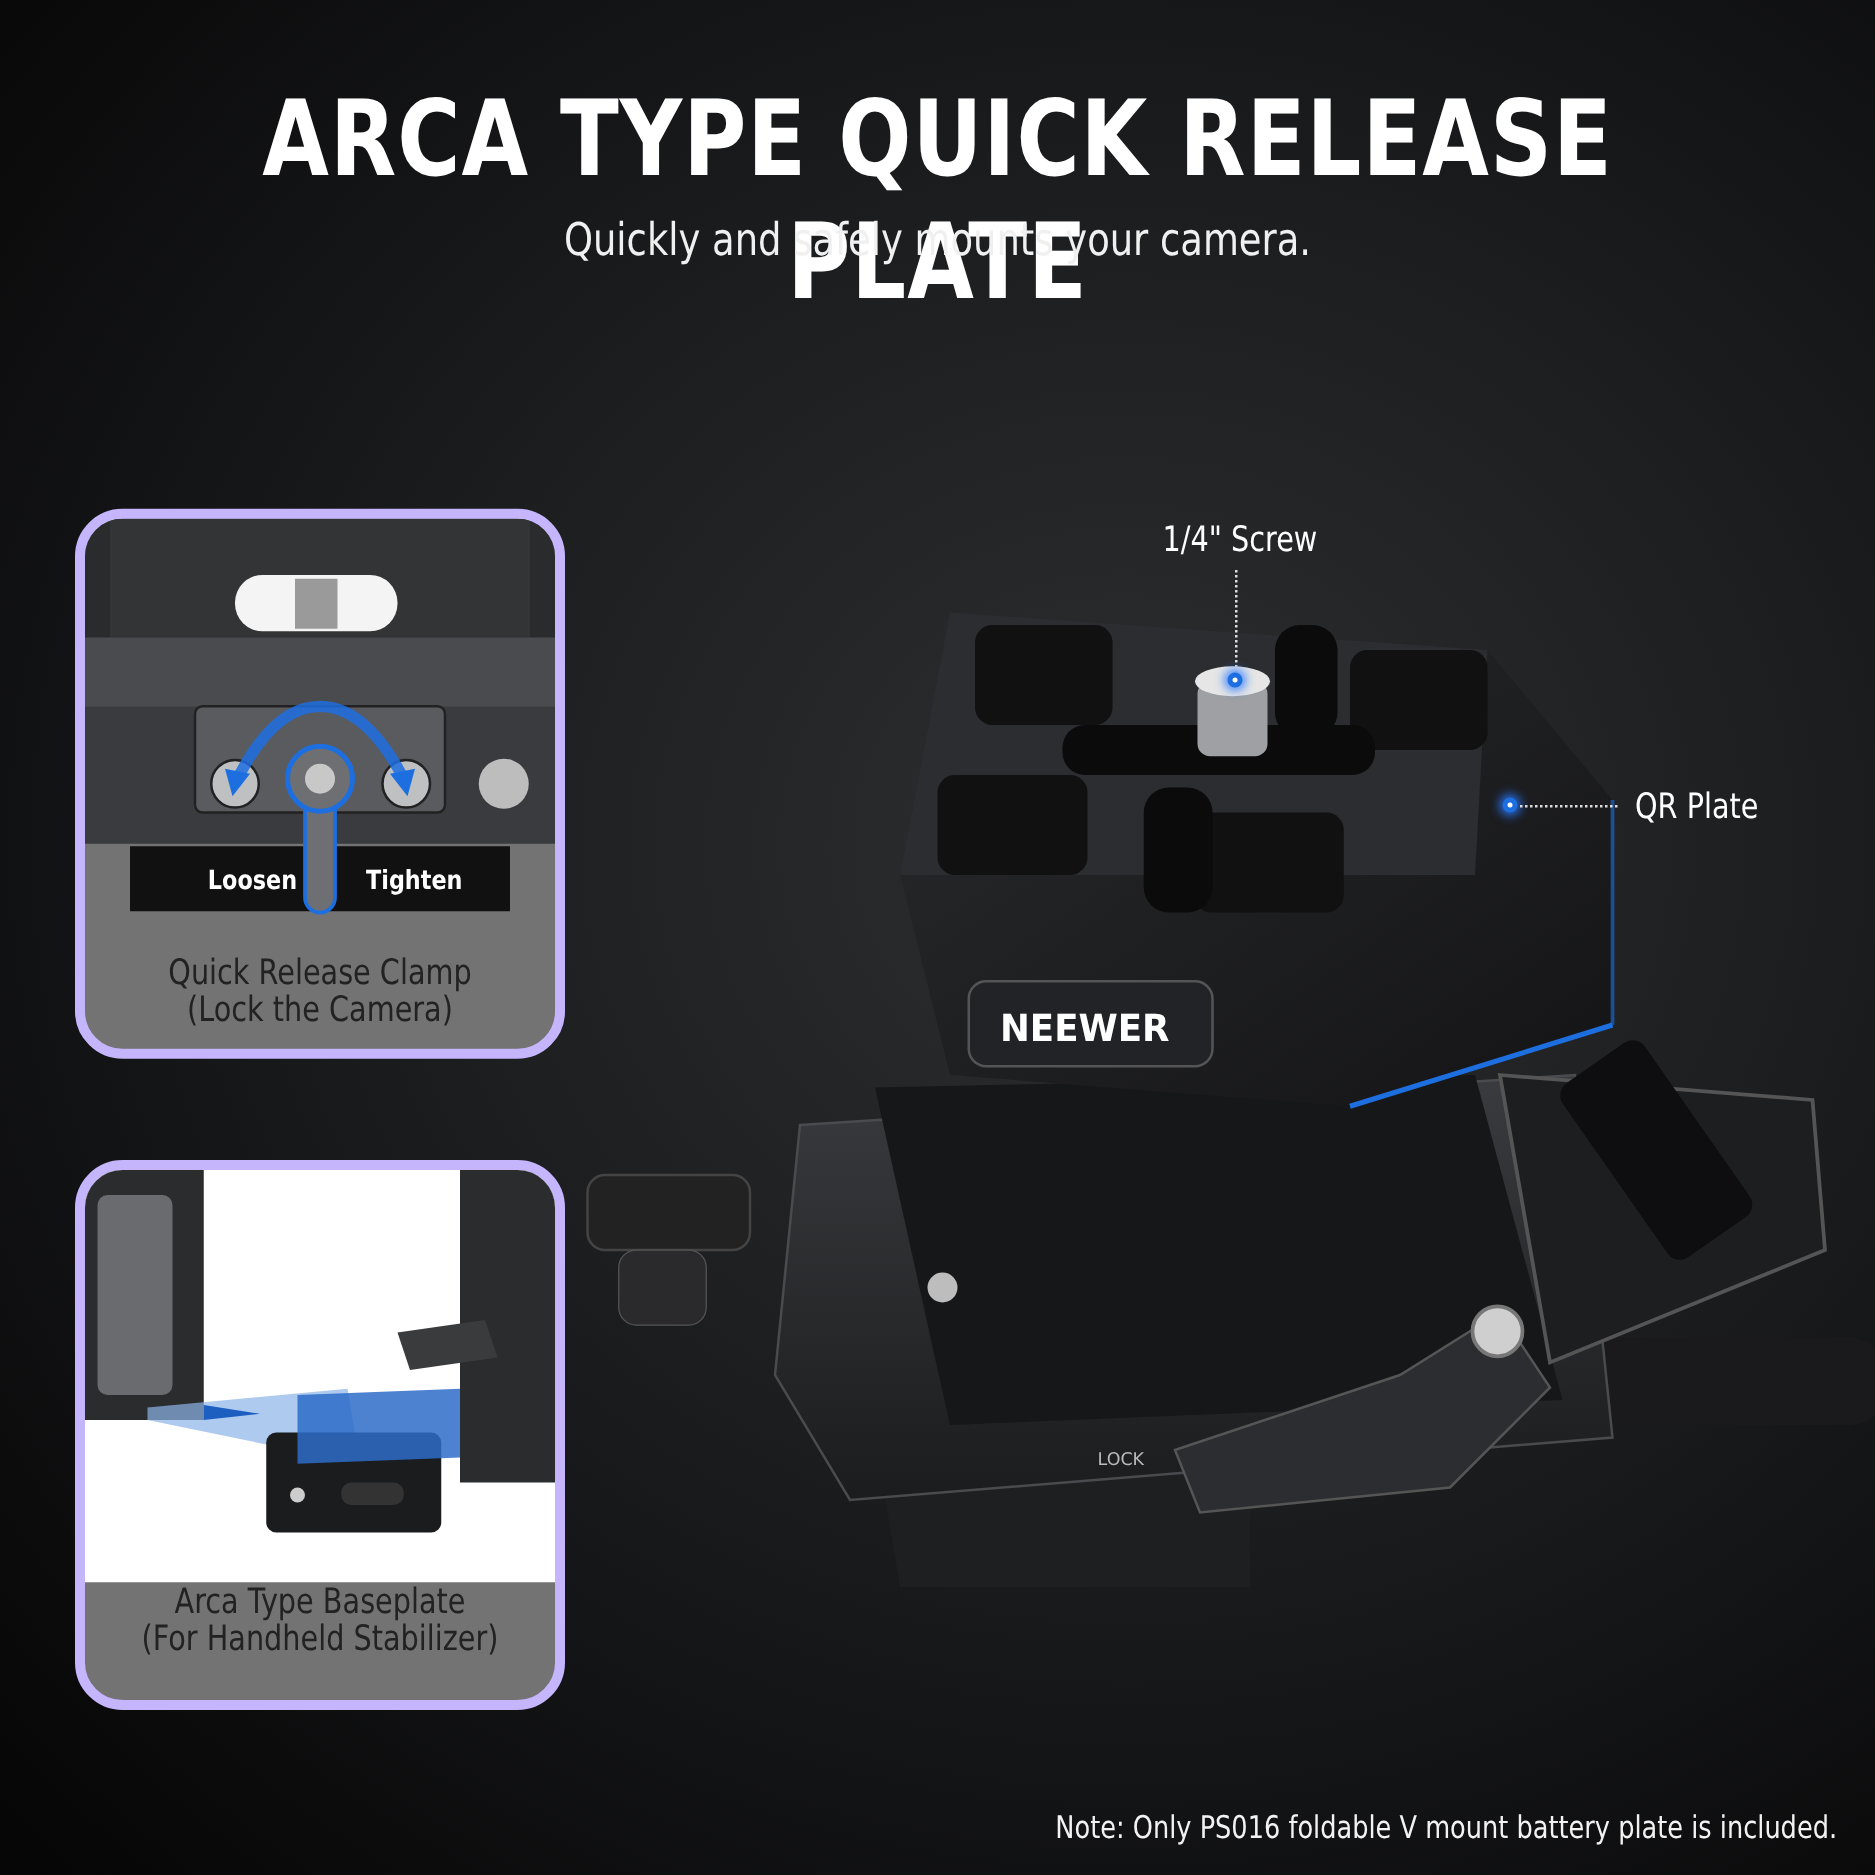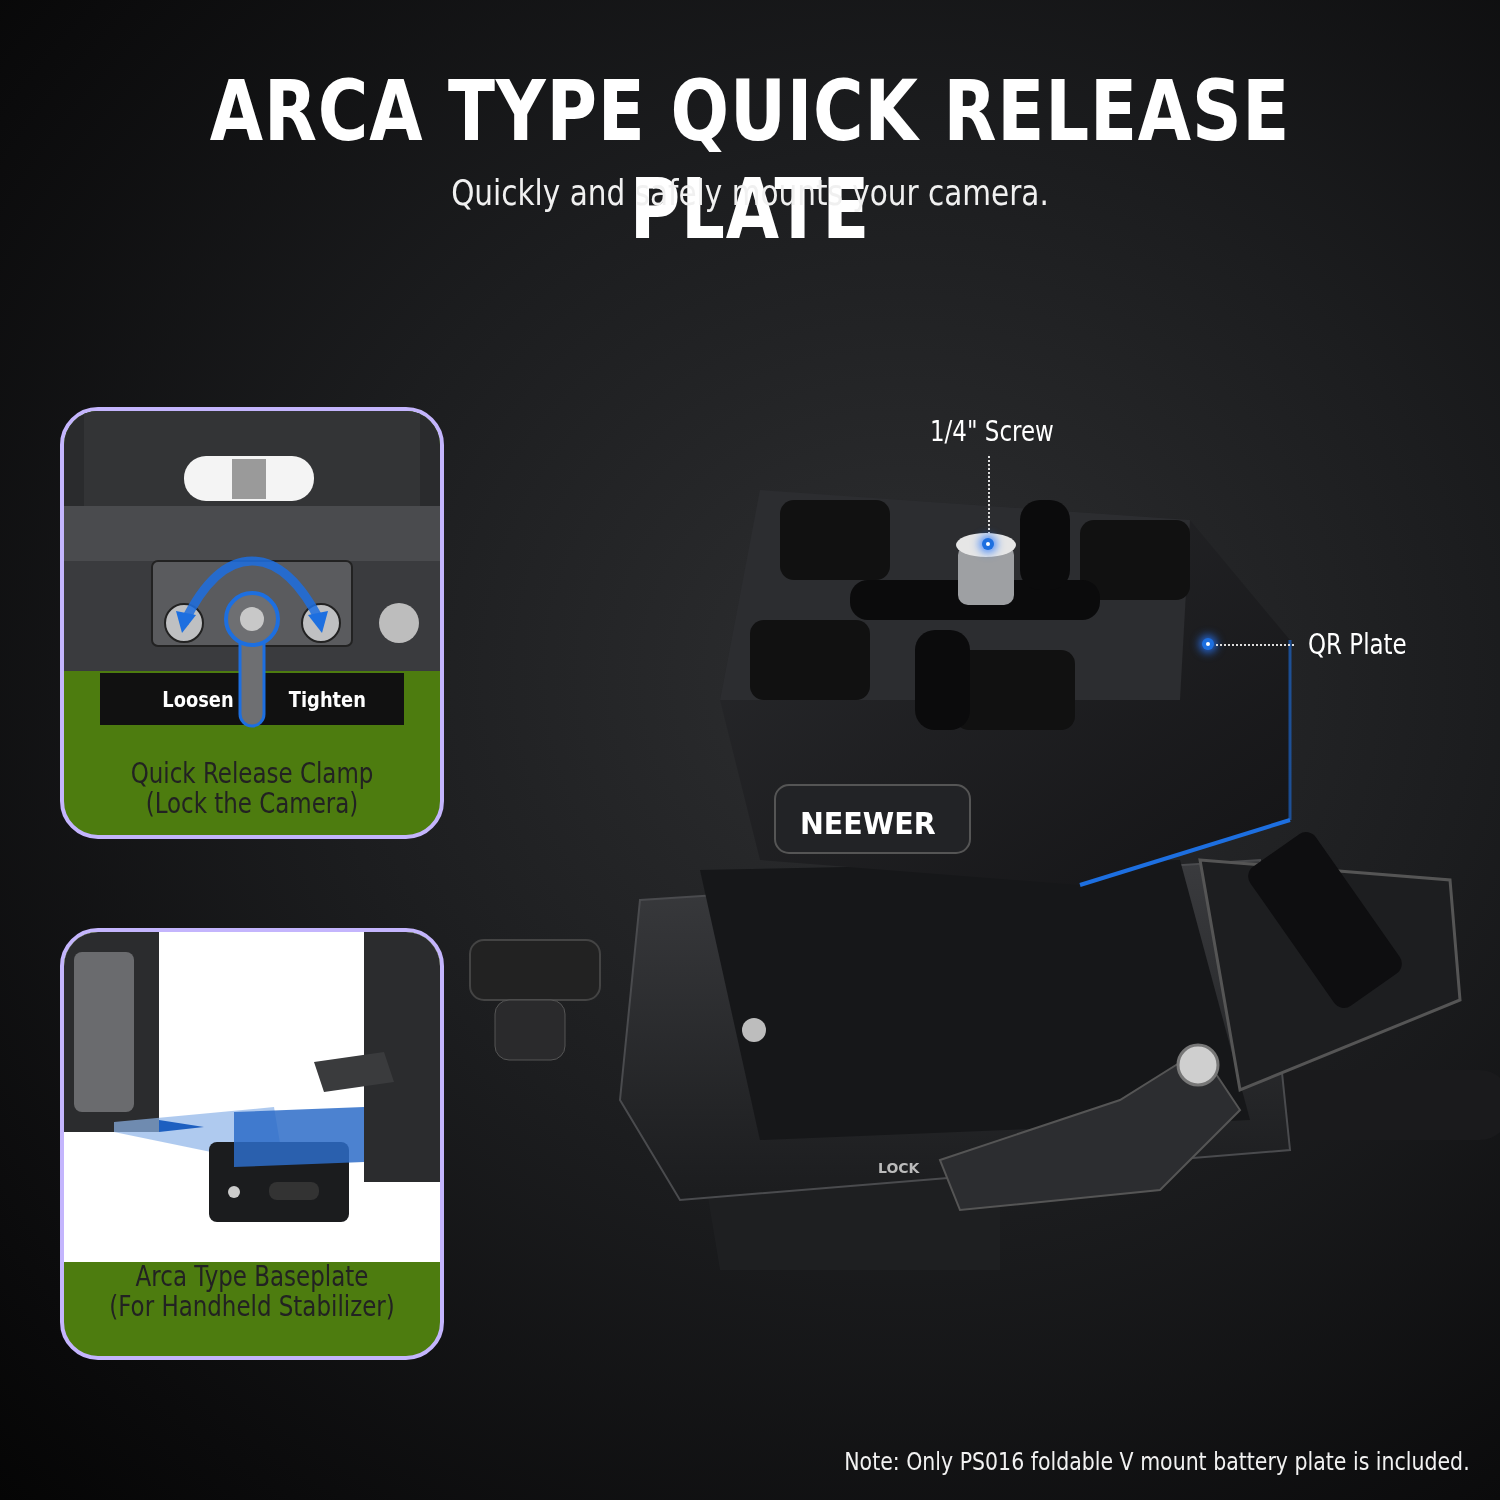--- a/index.html
+++ b/index.html
@@ -16,22 +16,22 @@
     font-family: "DejaVu Sans", sans-serif; font-weight: bold;
   }
   .subhead {
     position: absolute; left: 0; right: 0; top: 172px;
     text-align: center; font-size: 36px; color: #f0f0f0;
     transform: scaleX(0.82); transform-origin: center;
     font-family: "DejaVu Sans", sans-serif;
   }
   .card {
     position: absolute; left: 60px; width: 376px; height: 424px;
-    background: #4d7c0f; border-radius: 38px; overflow: hidden;
-    border: 4px solid #c4b5fd;
+    background: #737373; border-radius: 38px; overflow: hidden;
+    border: 8px solid #c4b5fd;
   }
   .card.c1 { top: 407px; }
   .card.c2 { top: 928px; }
   .card-art { position: absolute; left: 0; top: 0; width: 100%; height: 330px; }
   .card-caption {
     position: absolute; left: 0; right: 0; text-align: center;
     color: #222; font-size: 28px; line-height: 30px;
     transform: scaleX(0.82); transform-origin: center;
     font-family: "DejaVu Sans", sans-serif;
   }
@@ -156,21 +156,21 @@
   <rect x="915" y="630" width="55" height="100" rx="20" fill="#0b0b0c"></rect>
   <rect x="1020" y="500" width="50" height="90" rx="20" fill="#0b0b0c"></rect>
 
   <rect x="958" y="545" width="56" height="60" rx="10" fill="#9ea0a3"></rect>
   <ellipse cx="986" cy="545" rx="30" ry="12" fill="#e6e6e6"></ellipse>
 
   <rect x="775" y="785" width="195" height="68" rx="14" fill="#222326" stroke="#555" stroke-width="2"></rect>
 </svg>
 
 <span class="callout" style="left:800px; top:806px; font-weight:bold; font-size:30px; transform:scaleX(0.95);">NEEWER</span>
-<span class="callout" style="left:878px; top:1160px; font-size:14px; color:#bbb; transform:none;font-weight:bold;">LOCK</span>
+<span class="callout" style="left:878px; top:1160px; font-size:14px; color:#bbb; transform:none;">LOCK</span>
 
 <span class="callout" style="left:930px; top:415px;">1/4" Screw</span>
 <div class="vline" style="left:988px; top:456px; height:82px;"></div>
 <div class="dot" style="left:982px; top:538px;"></div>
 
 <div class="dot" style="left:1202px; top:638px;"></div>
 <div class="hline" style="left:1216px; top:644px; width:78px;"></div>
 <span class="callout" style="left:1308px; top:628px;">QR Plate</span>
 
 <div class="note">Note: Only PS016 foldable V mount battery plate is included.</div>

